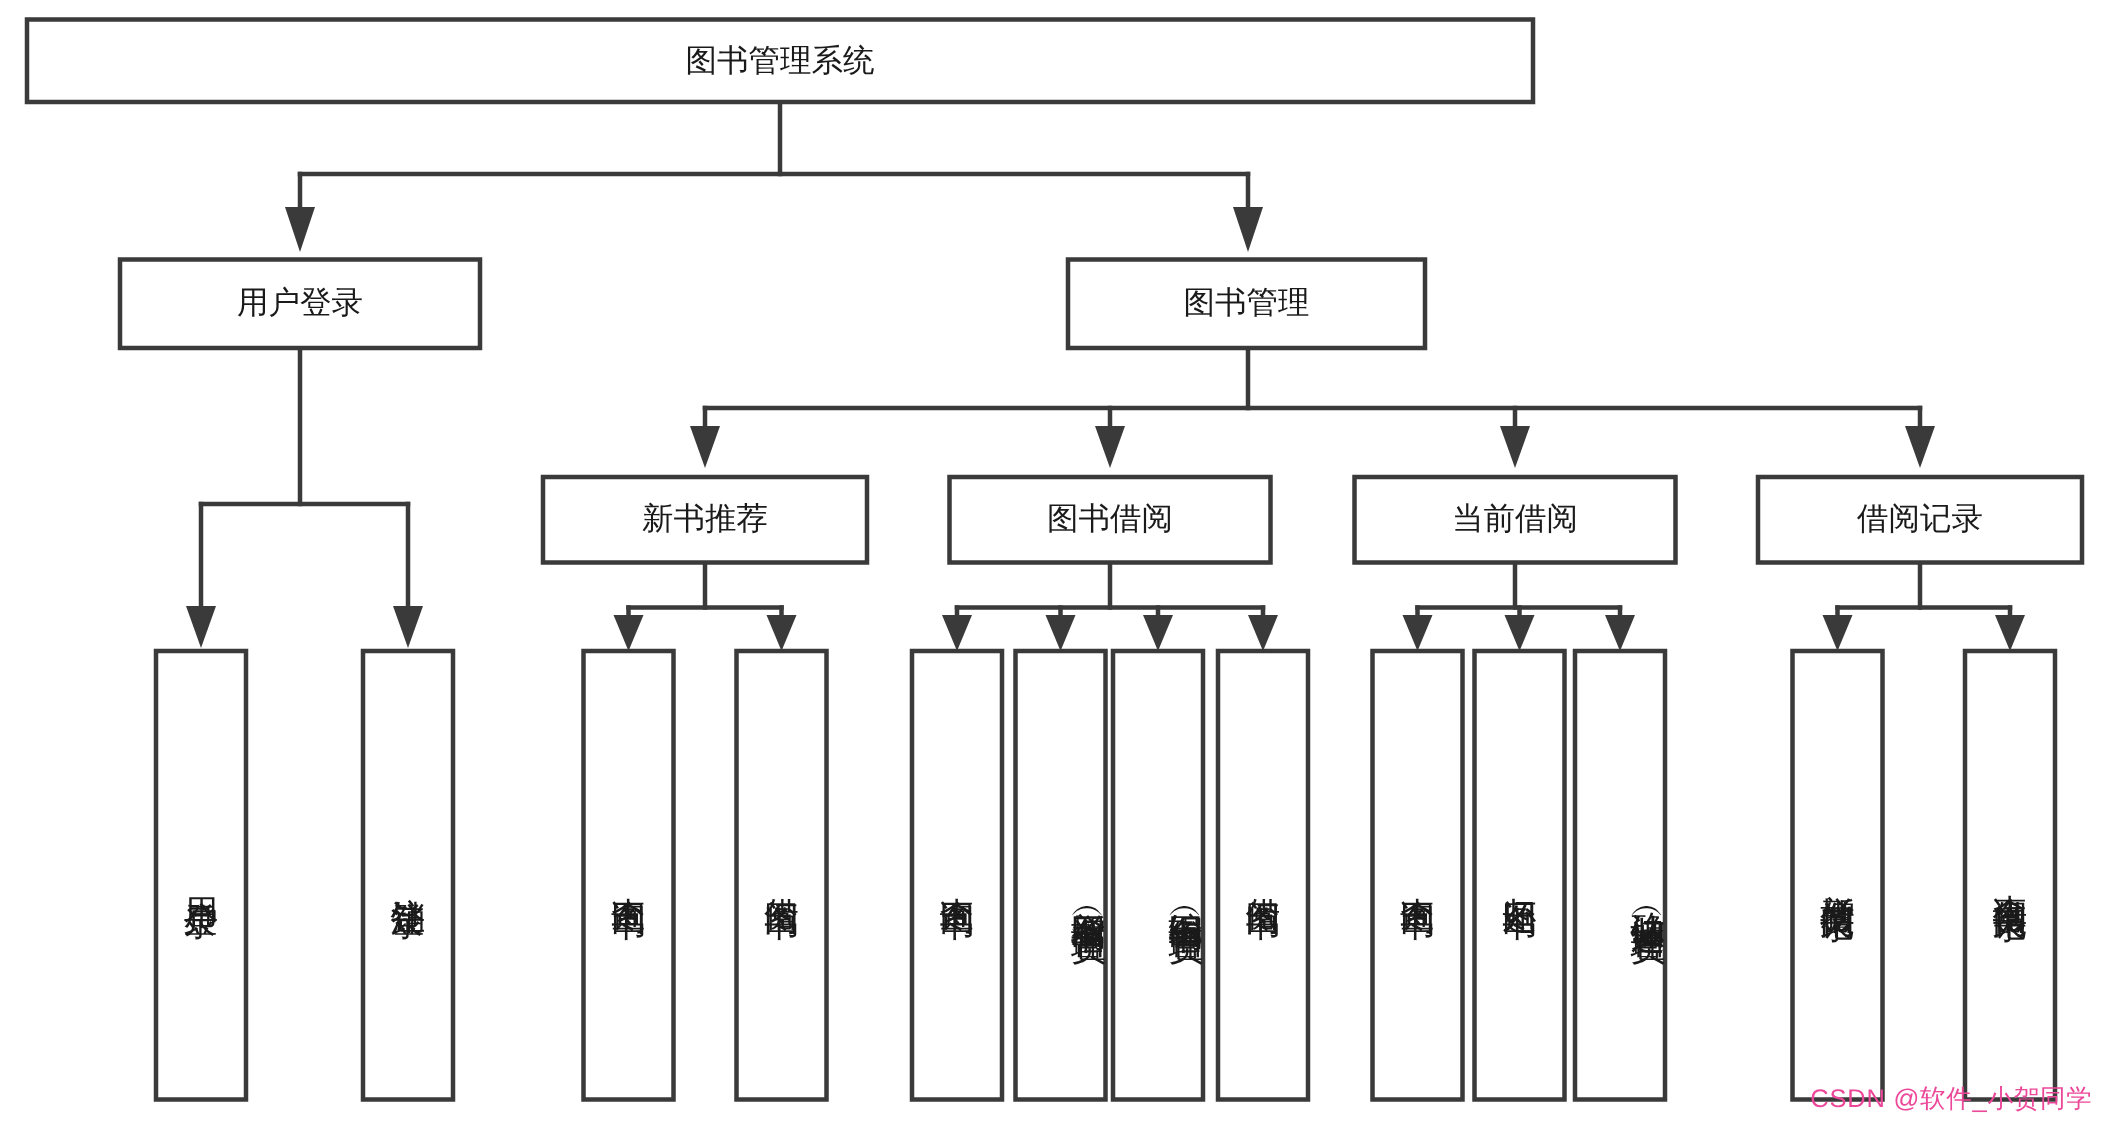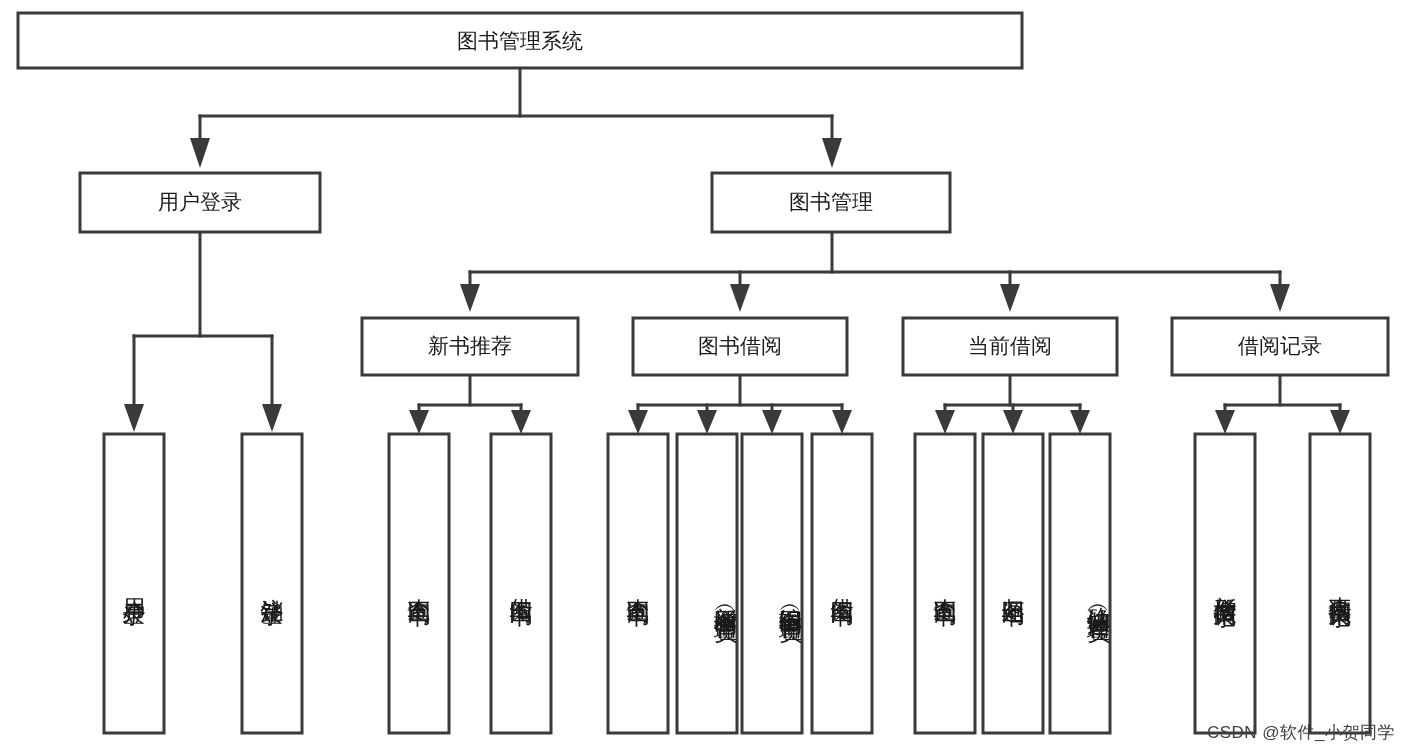--- a/index.html
+++ b/index.html
@@ -63,21 +63,21 @@
     justify-content: center;
     white-space: nowrap;
     pointer-events: none;
   }
   .watermark {
     position: absolute;
     right: 10px;
     bottom: 3px;
     font-family: "Liberation Sans", "DejaVu Sans", sans-serif;
     font-size: 17px;
-    color: #404040;
+    color: #ec4899;
     white-space: nowrap;
     letter-spacing: 0.5px;
     margin-top: 34px;
   }
 </style>
 </head>
 <body>
 
 <div id="diagram-root">
 

